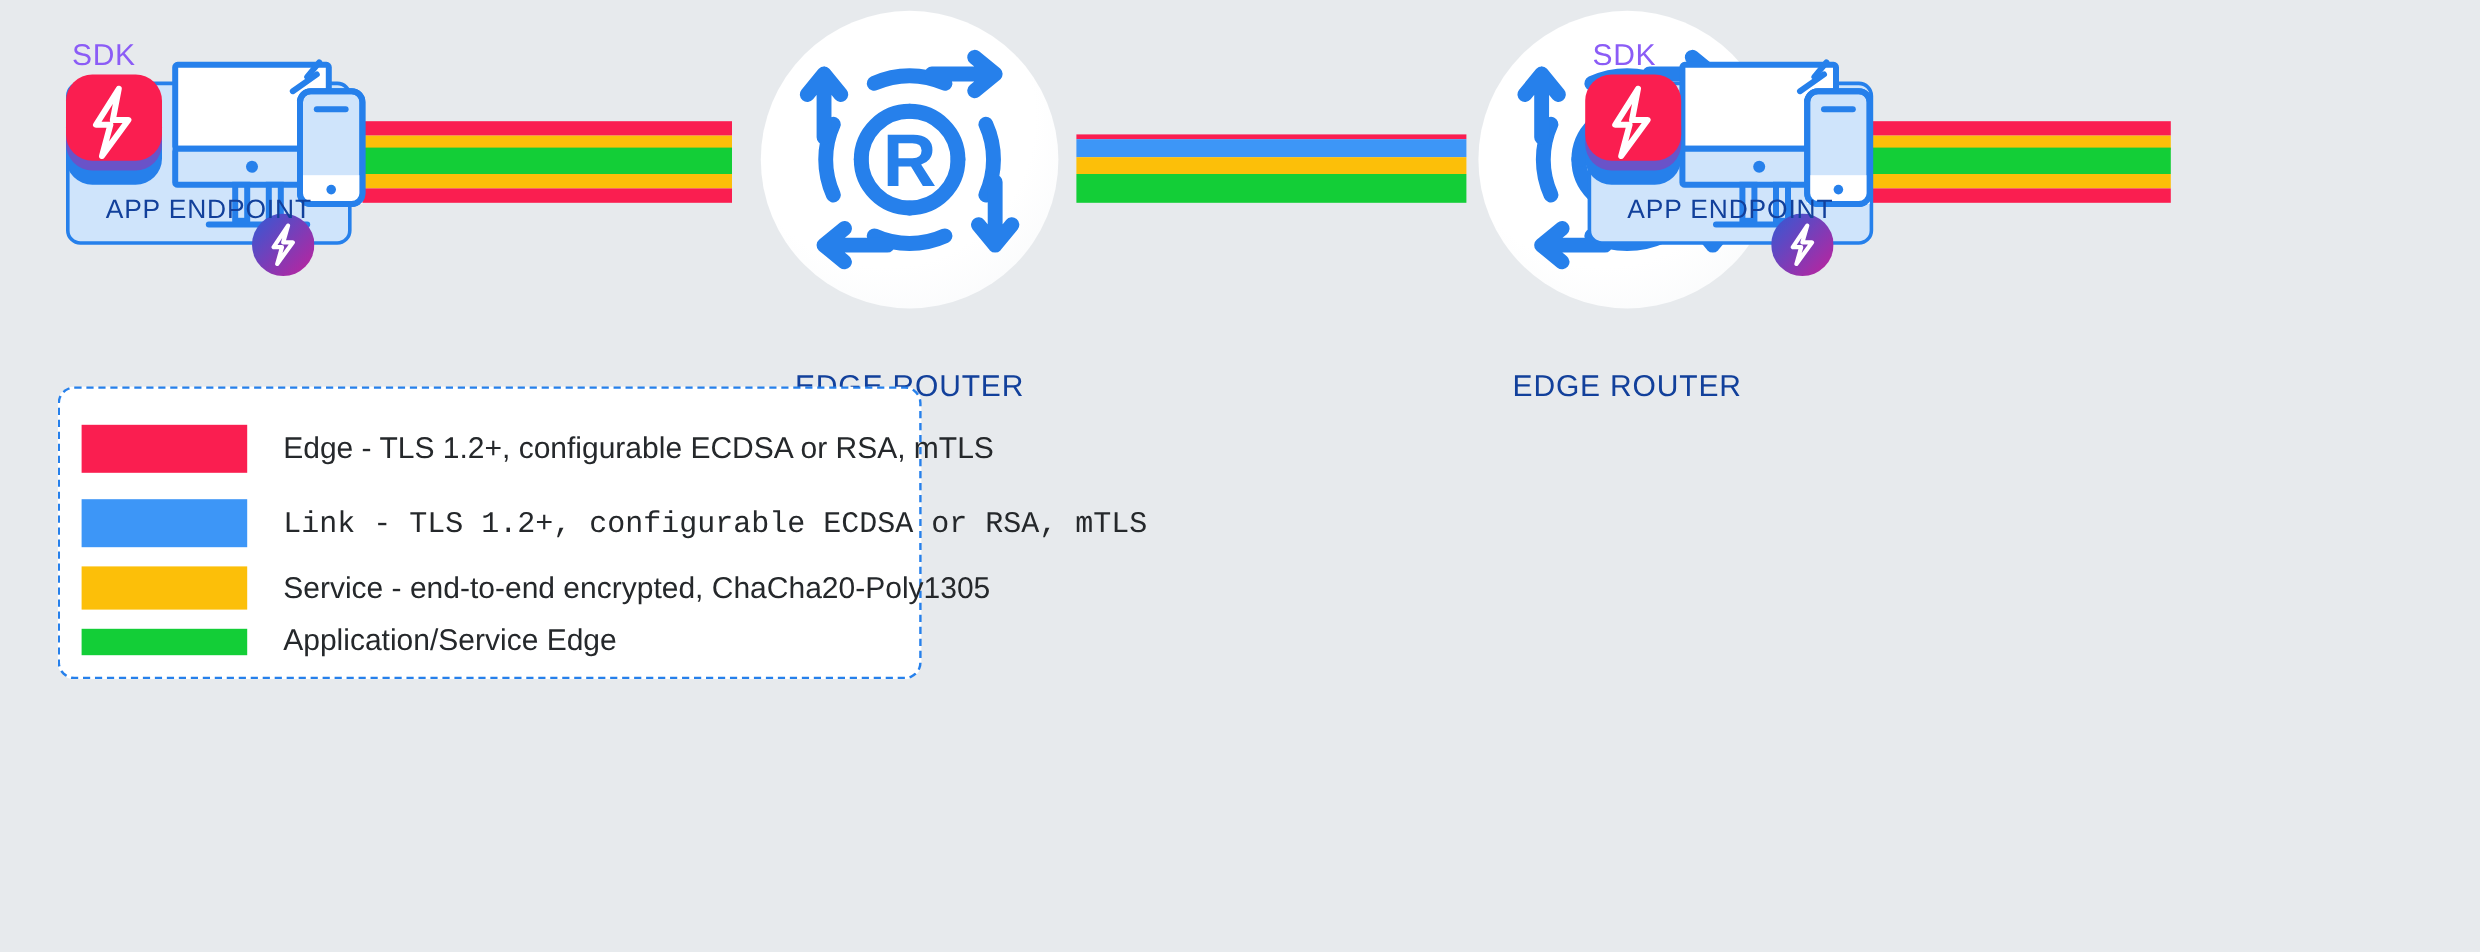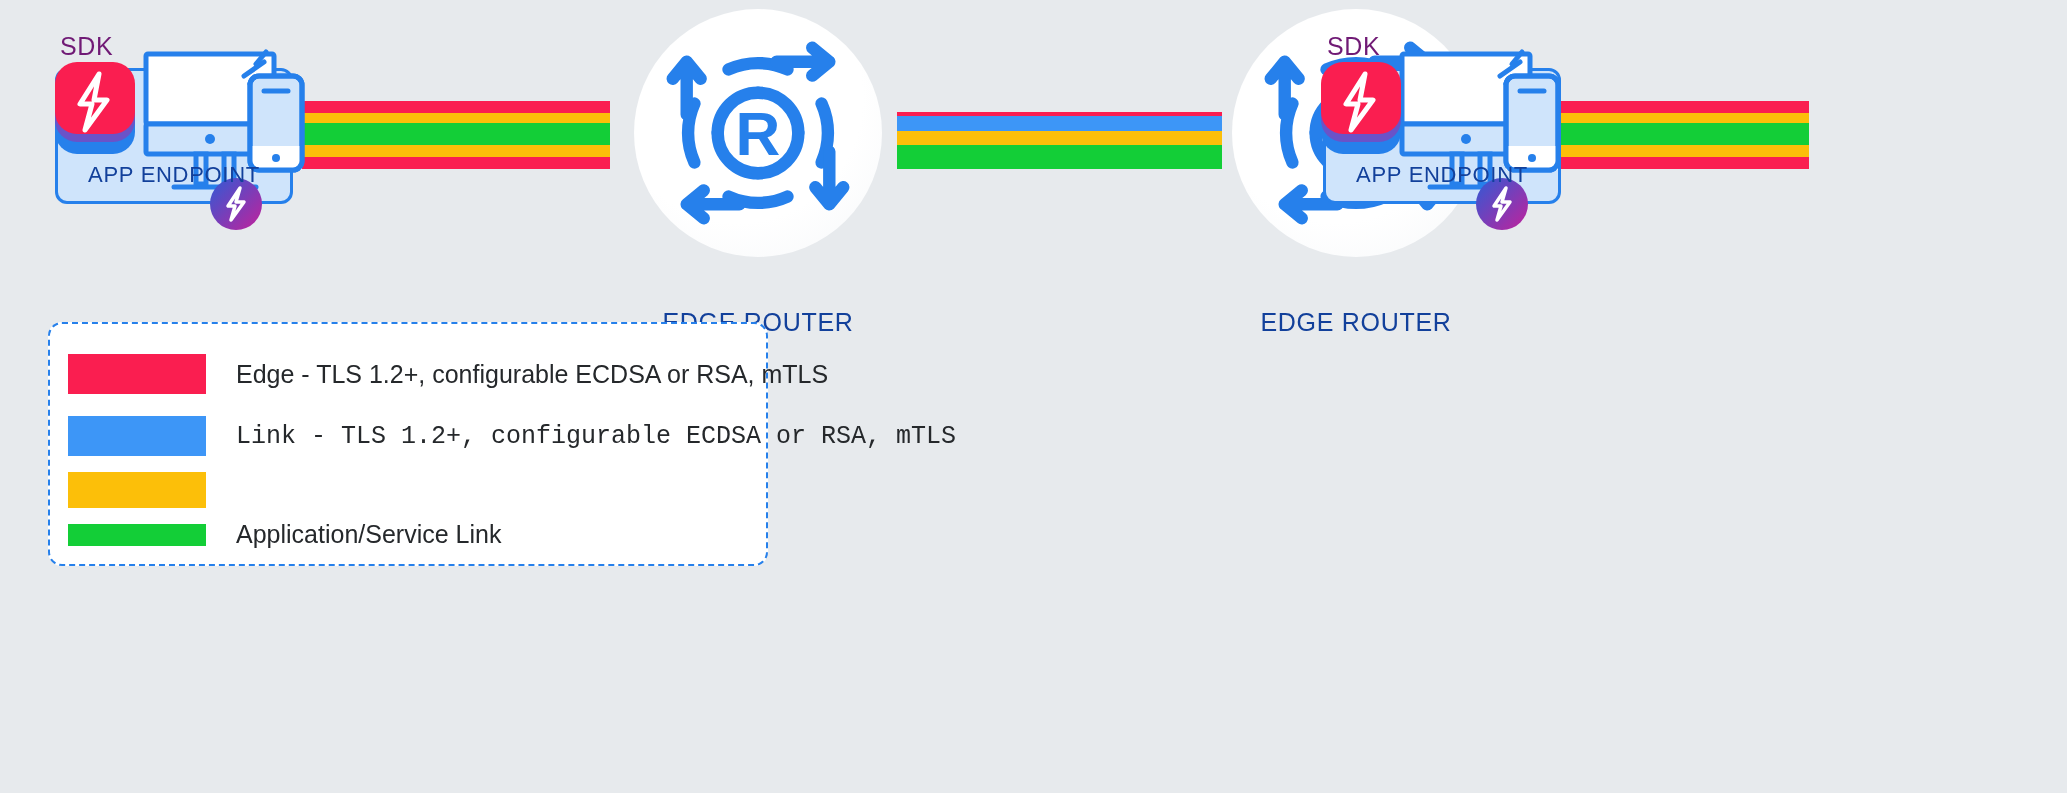--- a/index.html
+++ b/index.html
@@ -30,21 +30,21 @@
   .ep-panel{
     position:absolute;width:238px;height:136px;
     background:#cfe4fb;border:3px solid #2680eb;border-radius:12px;
     box-sizing:border-box;
   }
   .ep-label{
     position:absolute;width:238px;text-align:center;
     color:#12409b;font-size:22px;letter-spacing:.7px;white-space:nowrap;
   }
   .sdk-label{
-    position:absolute;color:#701a75;font-size:25px;letter-spacing:.6px;white-space:nowrap;
+    position:absolute;color:#8b5cf6;font-size:25px;letter-spacing:.6px;white-space:nowrap;
   }
   .device{position:absolute;width:168px;height:150px;}
   .sdk-stack{position:absolute;width:96px;height:104px;}
   .badge{position:absolute;width:52px;height:52px;}
 
   
   .legend{
     position:absolute;left:48px;top:322px;width:720px;height:244px;
     background:#ffffff;border:2.5px dashed #2680eb;border-radius:14px;
     box-sizing:border-box;
@@ -186,19 +186,20 @@
       <div class="legend-row" style="top: 30px;">
         <div class="swatch" style="height: 40px; background: rgb(250, 30, 80);"></div>
         <div class="legend-text">Edge - TLS 1.2+, configurable ECDSA or RSA, mTLS</div>
       </div>
       <div class="legend-row" style="top: 92px; font-family: Liberation Mono, monospace;">
         <div class="swatch" style="height: 40px; background: rgb(61, 150, 247);"></div>
         <div class="legend-text">Link - TLS 1.2+, configurable ECDSA or RSA, mTLS</div>
       </div>
       <div class="legend-row" style="top: 148px;">
         <div class="swatch" style="height: 36px; background: rgb(252, 191, 9);"></div>
+        <div class="legend-text">Service - end-to-end encrypted, ChaCha20-Poly1305</div>
       </div>
       <div class="legend-row" style="top: 196px;">
         <div class="swatch" style="height: 22px; background: rgb(19, 206, 55);"></div>
-        <div class="legend-text">Application/Service Link</div>
+        <div class="legend-text">Application/Service Edge</div>
       </div>
     </div>
   </div>
 
 </body></html>

